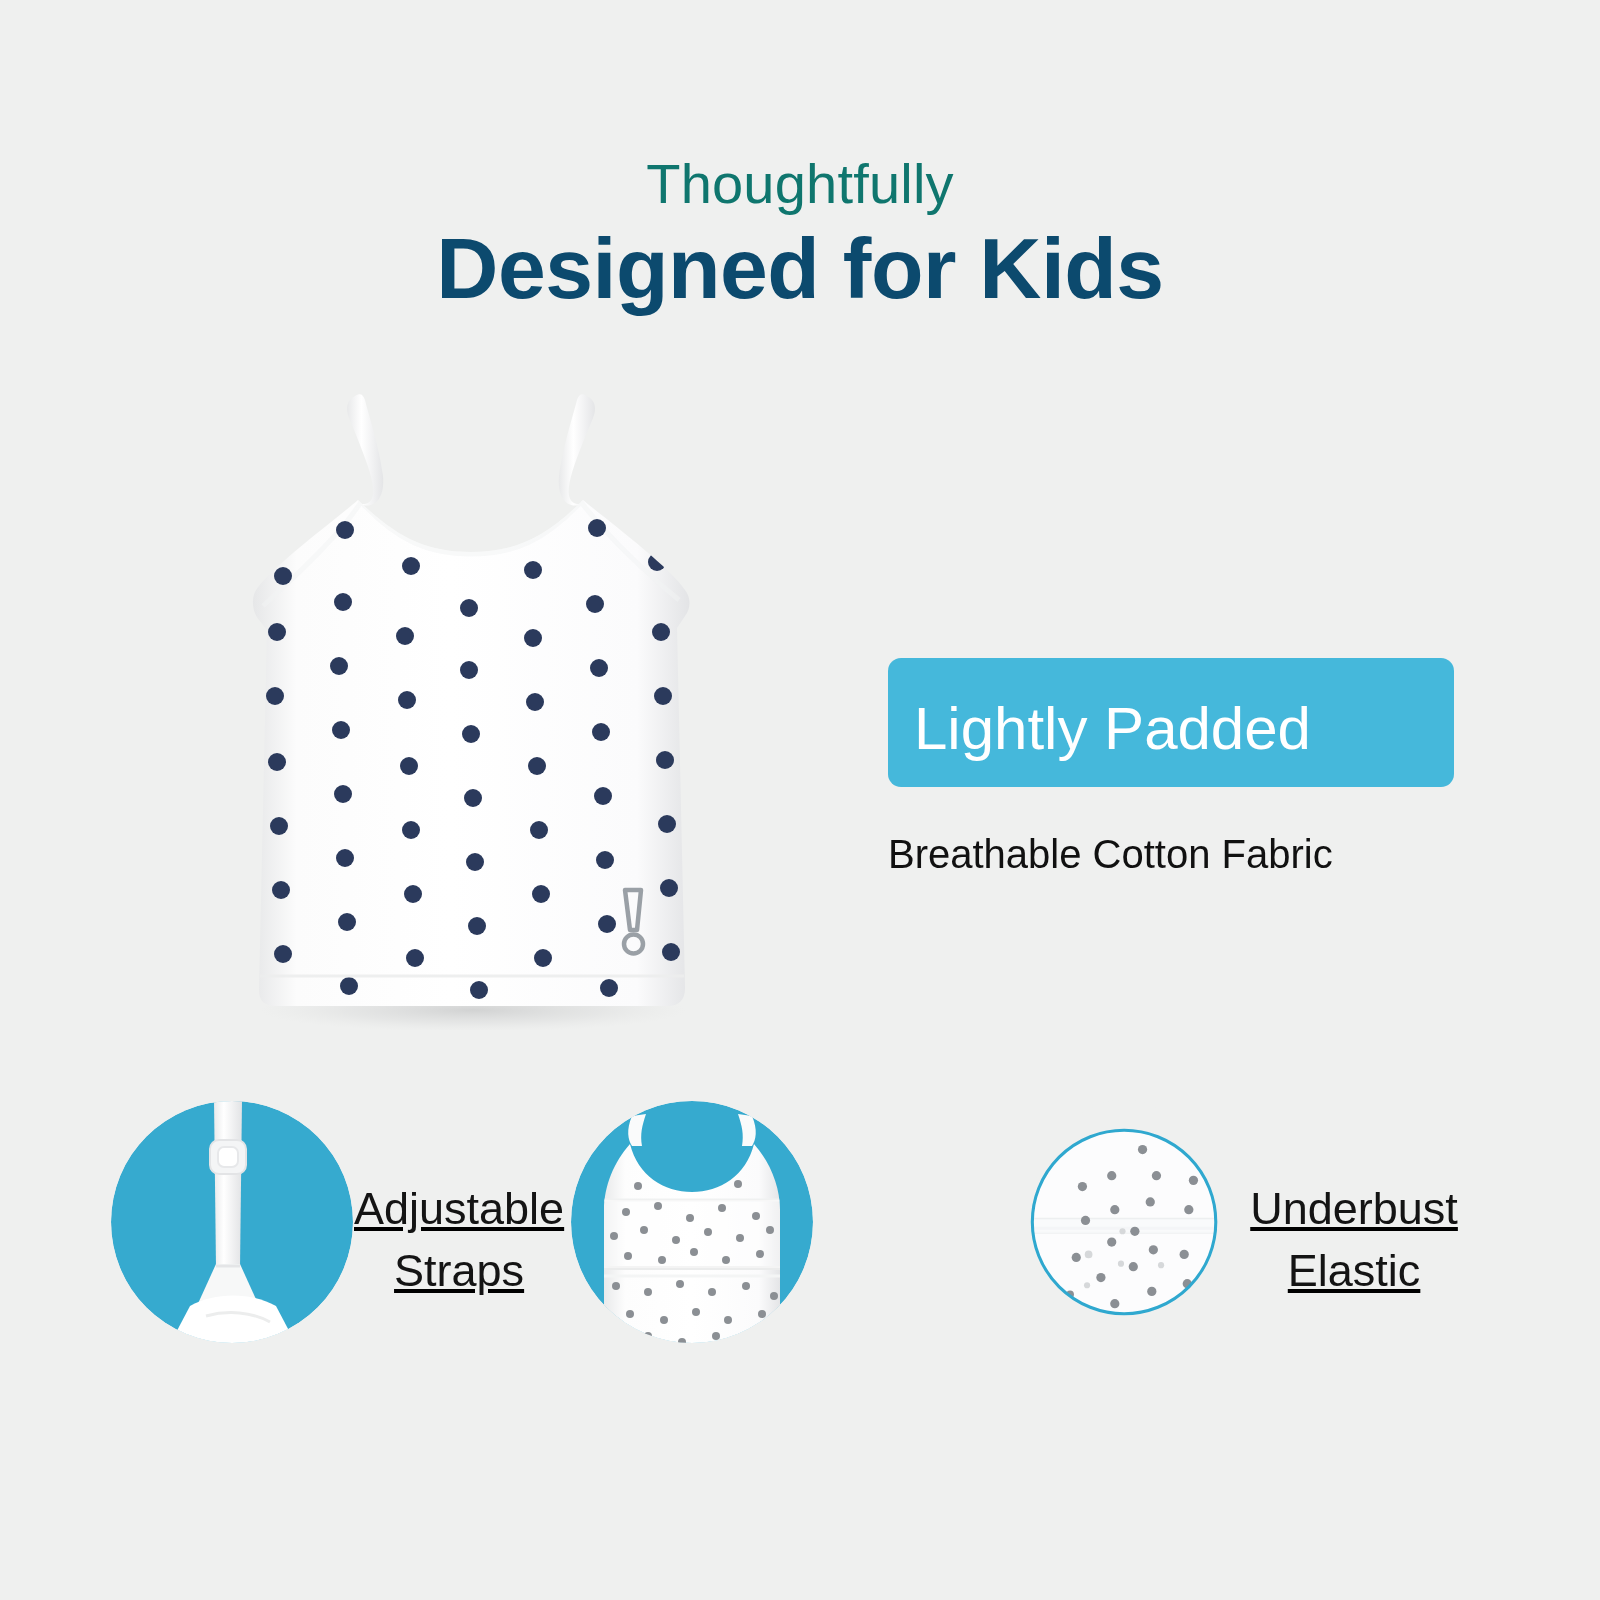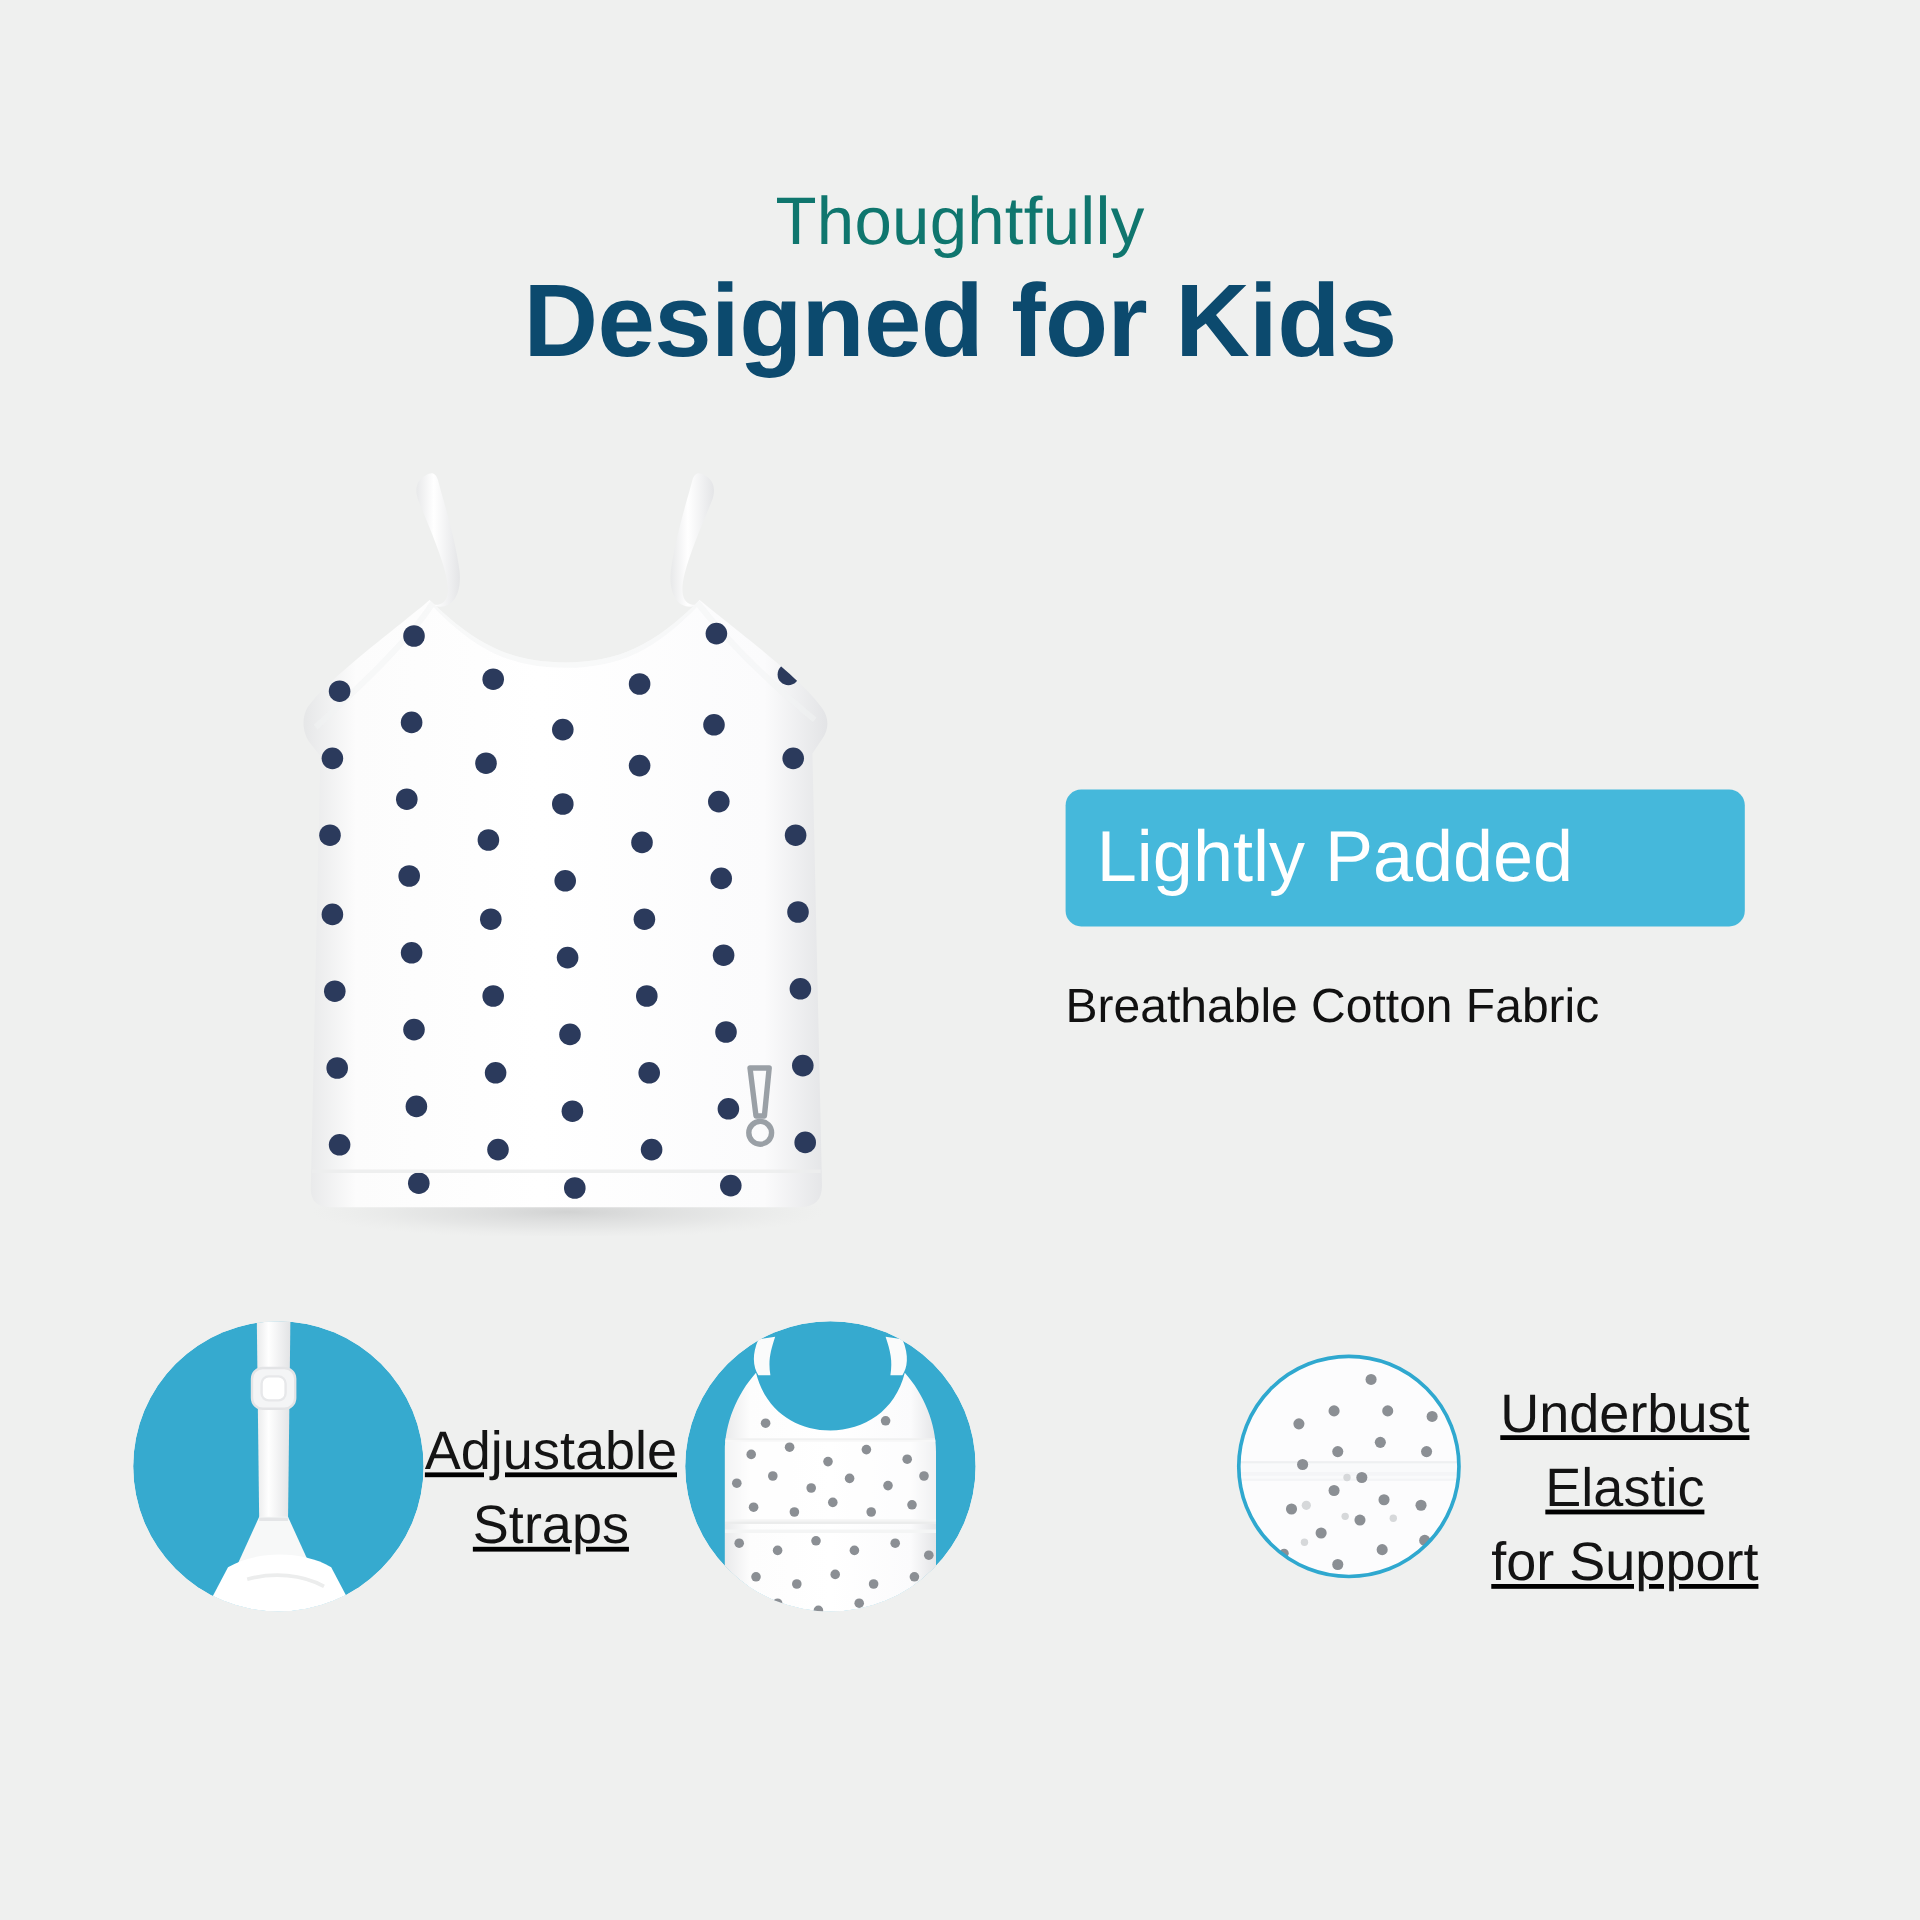--- a/index.html
+++ b/index.html
@@ -24,21 +24,21 @@
 
   
   #product { position:absolute; left:215px; top:370px; width:520px; height:660px; }
   #product svg { display:block; width:100%; height:100%; }
 
   
   #badge-block { position:absolute; left:888px; top:658px; width:566px; }
   #badge {
     background:#45b8db; color:#ffffff; border-radius:13px;
     font-size:60px; line-height:72px; font-weight:400;
-    padding:20px 26px 22px 26px; display:block; text-align:left;
+    padding:35px 26px 22px 26px; display:block; text-align:left;
     white-space:nowrap;
   }
   #sub {
     margin-top:38px; font-size:40px; line-height:58px; color:#111111;
     font-weight:400; white-space:nowrap;
   }
 
   
   #features { position:absolute; top:1100px; left:0; width:1600px;
               display:flex; justify-content:center; gap:0; }
@@ -375,17 +375,16 @@
             <circle cx="170" cy="178" r="4"></circle>
               <circle cx="74" cy="204" r="4"></circle>
             <circle cx="120" cy="134" r="4"></circle>
           </g>
         </g>
         <circle cx="122" cy="122" r="119" fill="none" stroke="#2fa8cf" stroke-width="4"></circle>
       </svg>
     </div>
     <div class="feat-label">
       <div>Underbust Elastic</div>
-      <div>for Support</div>
     </div>
   </div>
 
 </div>
 
 </body></html>

